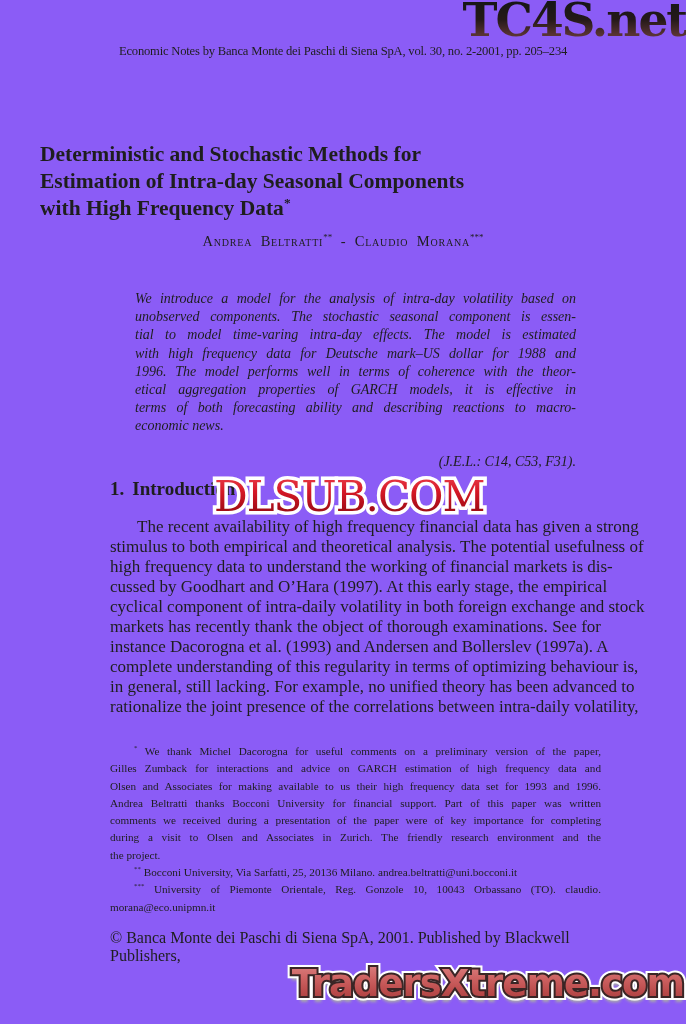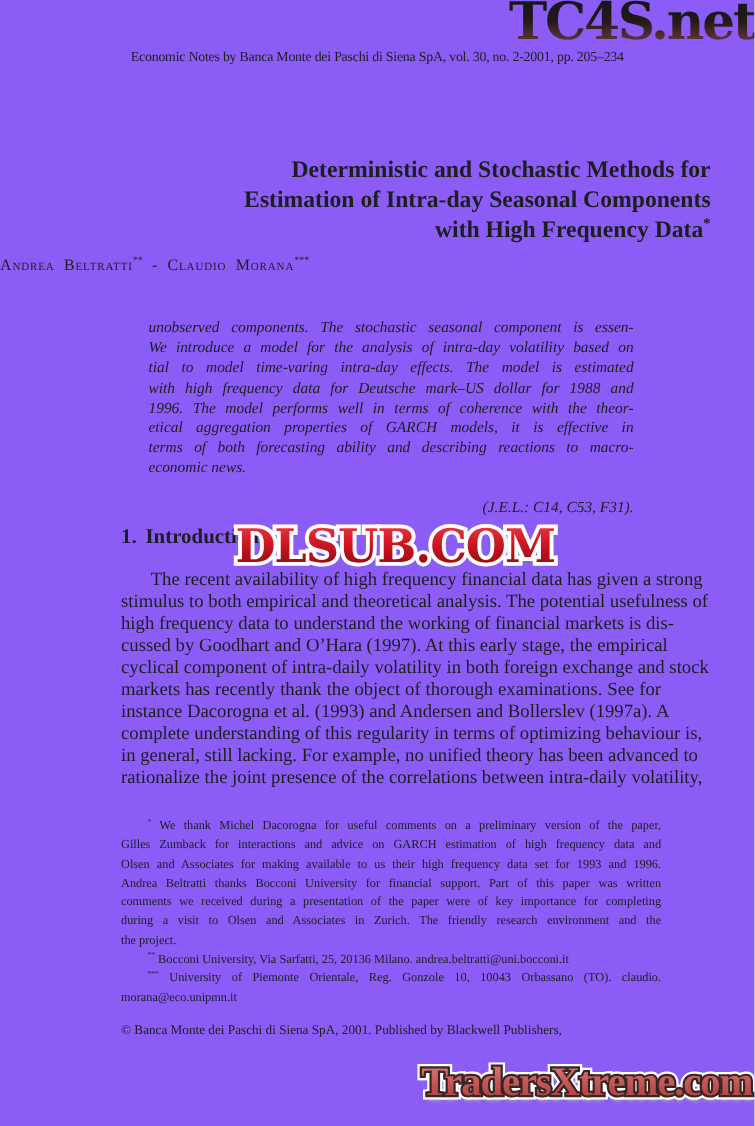--- a/index.html
+++ b/index.html
@@ -20,24 +20,24 @@
 
   
   .journal-line {
     position:absolute; top:44px; left:0; width:100%;
     text-align:center; font-size:12.6px; letter-spacing:-0.2px; z-index:2;
   }
 
   
   .title-block {
     position:absolute; top:141px; left:40px; width:606px;
-    text-align:right; font-weight:bold; font-size:21.5px; line-height:27px; z-index:2;
+    text-align:left; font-weight:bold; font-size:21.5px; line-height:27px; z-index:2;
   }
   .authors-line {
-    position:absolute; top:233px; left:0; width:100%; 
+    position:absolute; top:233px; left:0; width:100%; text-align:center;
     font-size:14.5px; font-variant:small-caps; letter-spacing:0.8px; word-spacing:4px; z-index:2;
   }
   .authors-line sup { font-variant:normal; letter-spacing:0; }
 
   
   .abstract {
     position:absolute; top:290px; left:135px; width:441px;
     font-style:italic; font-size:14px; line-height:18.2px; z-index:2;
   }
   .abstract .jel { margin-top:17px; }
@@ -54,49 +54,49 @@
   .it { }
 
   
   .footnotes {
     position:absolute; top:743px; left:110px; width:491px;
     font-size:11.2px; line-height:17.3px; z-index:2;
   }
 
   
   .copyright-line {
-    position:absolute; top:929px; left:110px; width:491px; font-size:12px; z-index:2;
+    position:absolute; top:929px; left:110px; width:491px; font-size:16px; z-index:2;
   }
 
   
   .wm-tc4s {
     position:absolute; top:-8px; right:0px; z-index:1;
     font-family:"DejaVu Serif", serif; font-weight:bold; font-size:47px; letter-spacing:-2px;
     background:linear-gradient(180deg,#161616 15%, #241919 50%, #5c3535 80%, #8a5a50 100%);
     -webkit-background-clip:text; background-clip:text; color:transparent;
   }
 
   
   .wm-dlsub { position:absolute; top:472px; left:214px; z-index:6;
-    font-family:"DejaVu Serif", serif; font-weight:bold; font-size:42px; letter-spacing:-1px; }
+    font-family:"DejaVu Serif", serif; font-weight:normal; font-size:42px; letter-spacing:-1px; }
   .wm-dlsub .layer { position:absolute; top:0; left:0; white-space:nowrap; }
   .wm-dlsub .outline {
     -webkit-text-stroke:7px #ffffff; color:#ffffff;
     text-shadow:0 0 3px rgba(180,180,180,0.8), 0 2px 2px rgba(120,120,120,0.5);
   }
   .wm-dlsub .fill {
     position:relative;
     background:linear-gradient(180deg,#ee4450 0%, #d51826 40%, #a60d17 75%, #8c0a12 100%);
     -webkit-background-clip:text; background-clip:text; color:transparent;
   }
 
   
   .wm-traders { position:absolute; top:962px; right:2px; z-index:6;
     font-family:"DejaVu Sans", sans-serif; font-weight:bold; font-size:37px; letter-spacing:-1px; }
-  .wm-traders .layer { position:absolute; top:0; right:0; white-space:nowrap;font-family:Liberation Serif, serif; }
+  .wm-traders .layer { position:absolute; top:0; right:0; white-space:nowrap; }
   .wm-traders .glow {
     -webkit-text-stroke:8px #ffffff; color:#ffffff;
     text-shadow:0 6px 3px #a9a9a9, 0 0 5px #ffffff;
   }
   .wm-traders .dark { -webkit-text-stroke:4px #3a2525; color:#3a2525; }
   .wm-traders .fill {
     background:linear-gradient(180deg,#dd8484 0%, #cc6060 40%, #b94a4a 70%, #a33c3c 100%);
     -webkit-background-clip:text; background-clip:text; color:transparent;
   }
 </style>
@@ -111,22 +111,22 @@
 
   <div class="title-block">
     <div class="line">Deterministic and Stochastic Methods for</div>
     <div class="line">Estimation of Intra-day Seasonal Components</div>
     <div class="line"><span>with High Frequency Data</span><sup>*</sup></div>
   </div>
 
   <div class="authors-line"><span>Andrea Beltratti</span><sup>**</sup><span> - </span><span>Claudio Morana</span><sup>***</sup></div>
 
   <div class="abstract">
+    <div class="line jline">We introduce a model for the analysis of intra-day volatility based on</div>
     <div class="line jline">unobserved components. The stochastic seasonal component is essen-</div>
-    <div class="line jline">We introduce a model for the analysis of intra-day volatility based on</div>
     <div class="line jline">tial to model time-varing intra-day effects. The model is estimated</div>
     <div class="line jline">with high frequency data for Deutsche mark–US dollar for 1988 and</div>
     <div class="line jline">1996. The model performs well in terms of coherence with the theor-</div>
     <div class="line jline">etical aggregation properties of GARCH models, it is effective in</div>
     <div class="line jline">terms of both forecasting ability and describing reactions to macro-</div>
     <div class="line lline">economic news.</div>
     <div class="line rline jel">(J.E.L.: C14, C53, F31).</div>
   </div>
 
   <div class="section-heading"><span class="sec-num">1.</span><span>Introduction</span></div>

